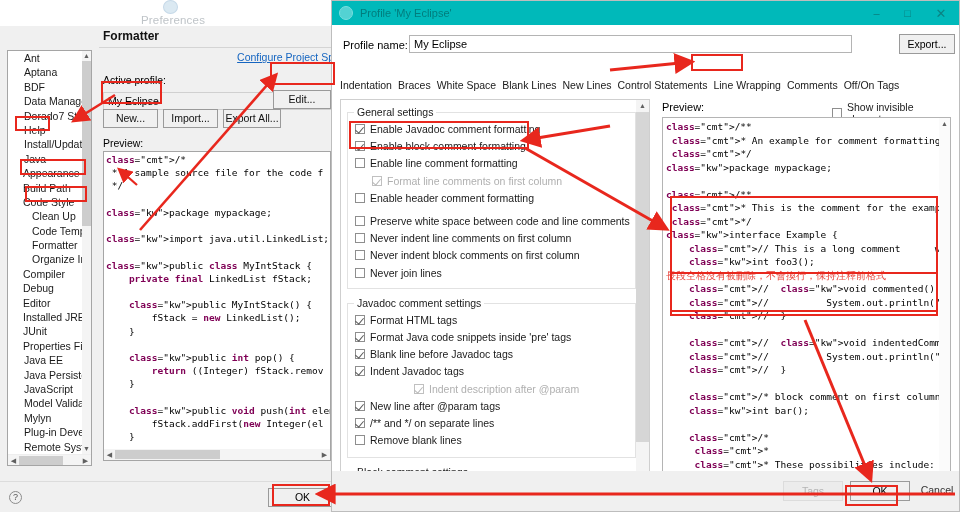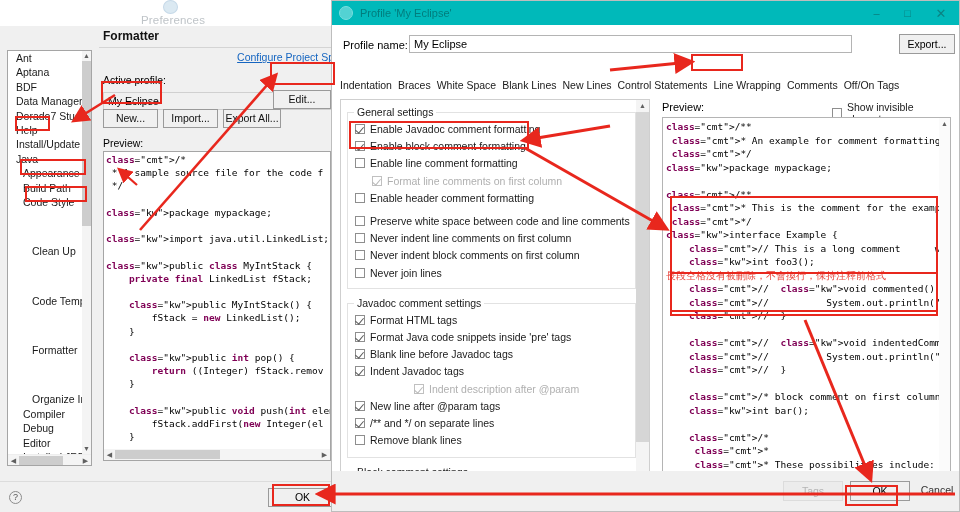--- a/index.html
+++ b/index.html
@@ -53,24 +53,24 @@
   
   #tree-panel {
     position: absolute; left: 7px; top: 24px; width: 85px; height: 416px;
     background: #ffffff; border: 1px solid #a5a5a5;
     overflow: hidden;
   }
   #tree-list { position:absolute; left:0; top:0; width:76px; height:403px; overflow:hidden;}
   .tree-item {
     height: 14.4px; line-height: 14.4px;
     font-size: 10.5px; white-space: nowrap;
-    padding-left: 8px; color: #1a1a1a;
+    padding-left: 16px; color: #1a1a1a;
   }
   .tree-item.lvl1 { padding-left: 15px; }
-  .tree-item.lvl2 { padding-left: 24px; margin-top: 35px; }
+  .tree-item.lvl2 { padding-left: 24px; }
   
   #tree-vscroll {
     position:absolute; right:0; top:0; width:9px; height:403px; background:#f4f4f4;
   }
   #tree-vscroll .arr { width:9px; height:10px; text-align:center; font-size:7px; line-height:10px; color:#606060;}
   #tree-vthumb { position:absolute; top:10px; left:0; width:9px; height:165px; background:#cdcdcd; }
   
   #tree-hscroll {
     position:absolute; left:0; bottom:0; width:83px; height:11px; background:#f4f4f4;
     border-top:1px solid #eee;

